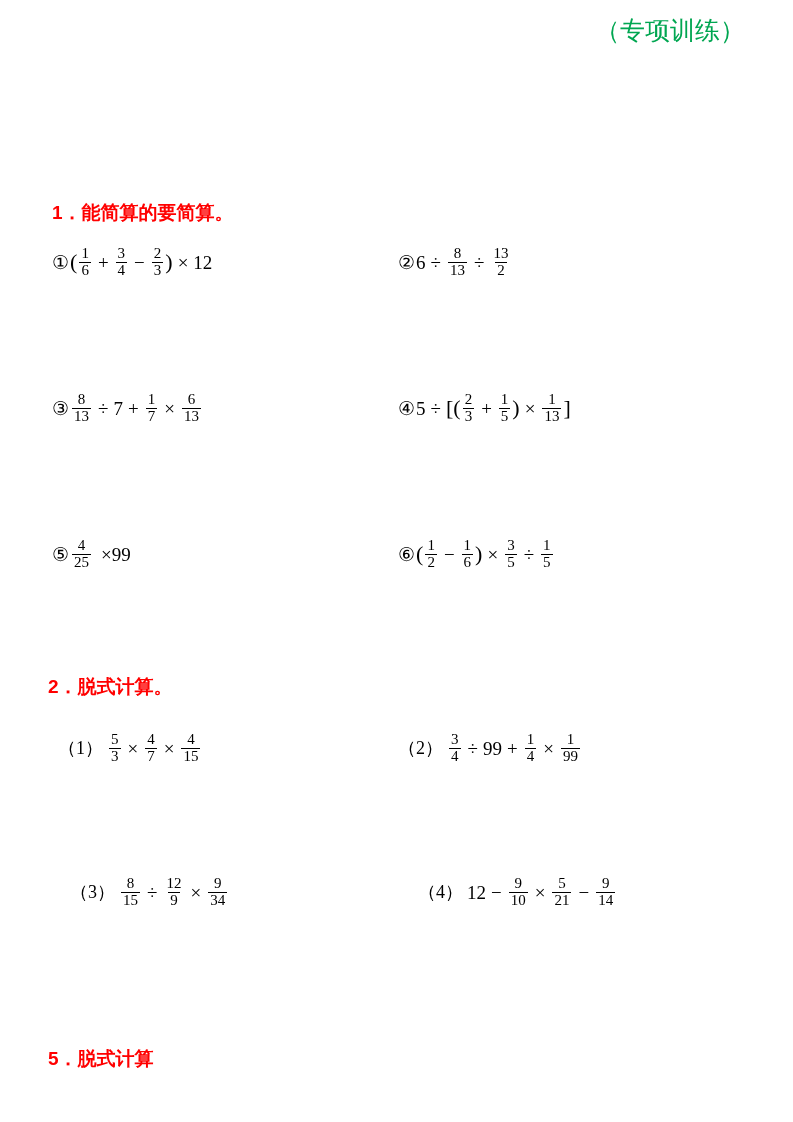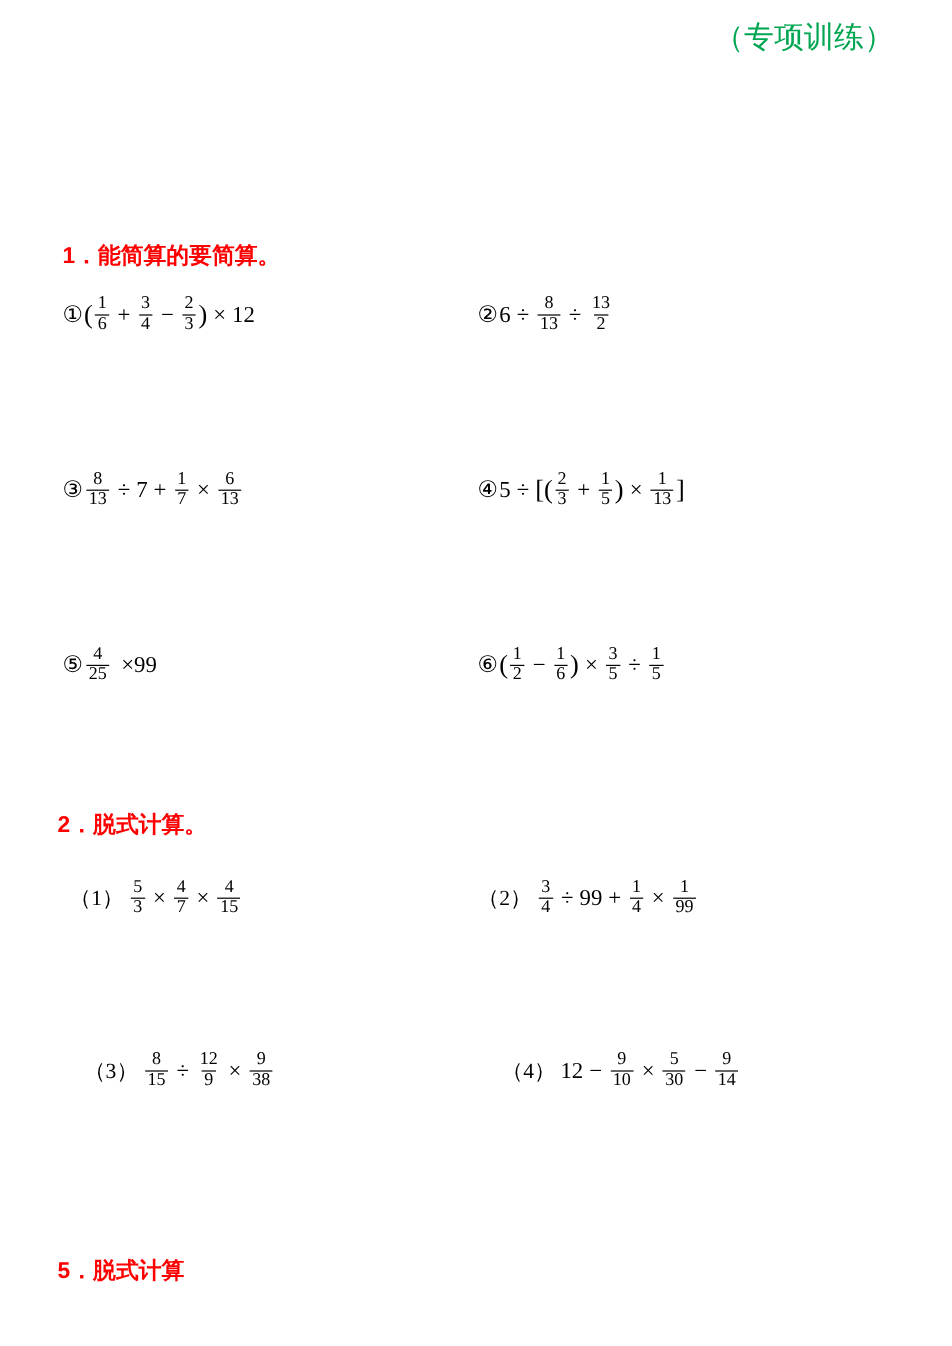--- a/index.html
+++ b/index.html
@@ -266,36 +266,36 @@
       <span class="denom">15</span>
     </span>
     <span class="op">÷</span>
     <span class="frac">
       <span class="numer">12</span>
       <span class="denom">9</span>
     </span>
     <span class="op">×</span>
     <span class="frac">
       <span class="numer">9</span>
-      <span class="denom">38</span>
+      <span class="denom">34</span>
     </span>
   </div>
 
   <div class="prob" style="left:418px; top:862px;">
     <span class="label-paren">（4）</span>
     <span>12</span>
     <span class="op">−</span>
     <span class="frac">
       <span class="numer">9</span>
       <span class="denom">10</span>
     </span>
     <span class="op">×</span>
     <span class="frac">
       <span class="numer">5</span>
-      <span class="denom">30</span>
+      <span class="denom">21</span>
     </span>
     <span class="op">−</span>
     <span class="frac">
       <span class="numer">9</span>
       <span class="denom">14</span>
     </span>
   </div>
 
   <div class="section-heading sec3">5．脱式计算</div>
 

